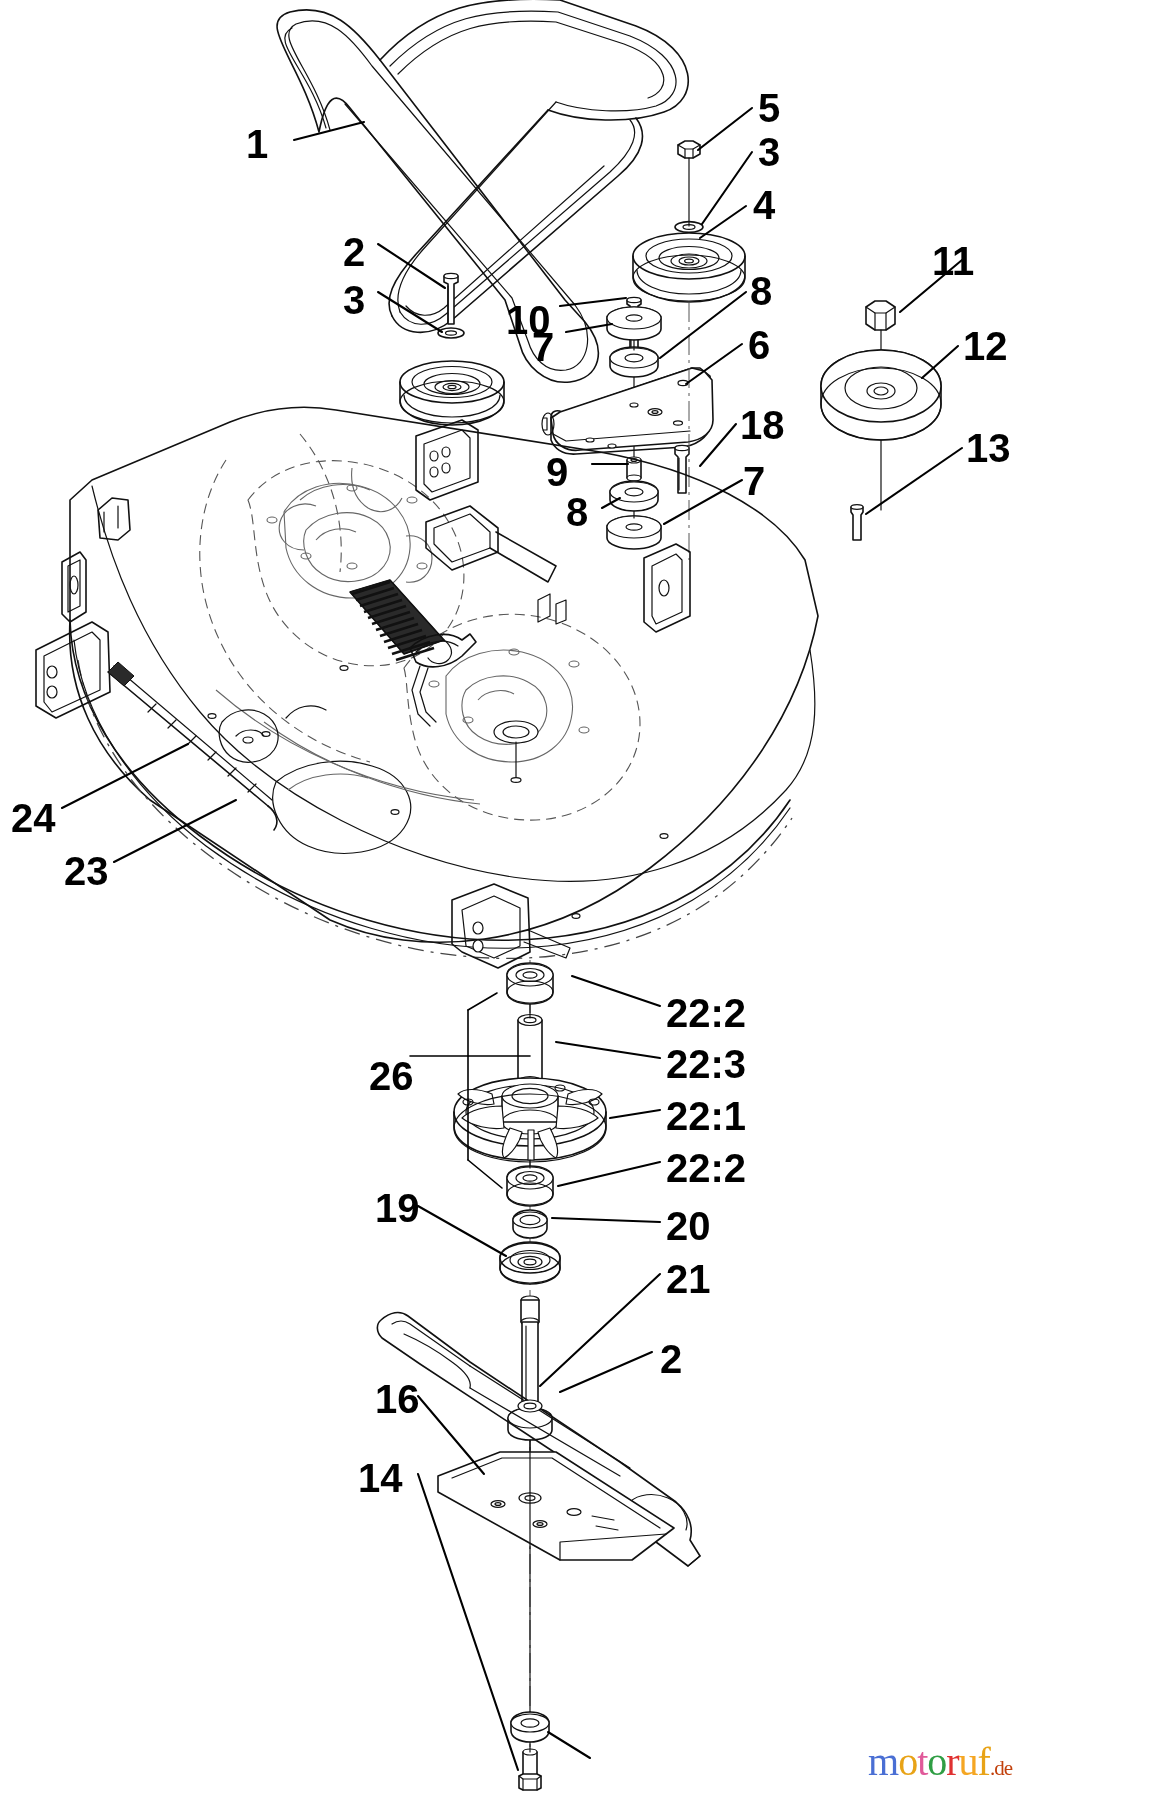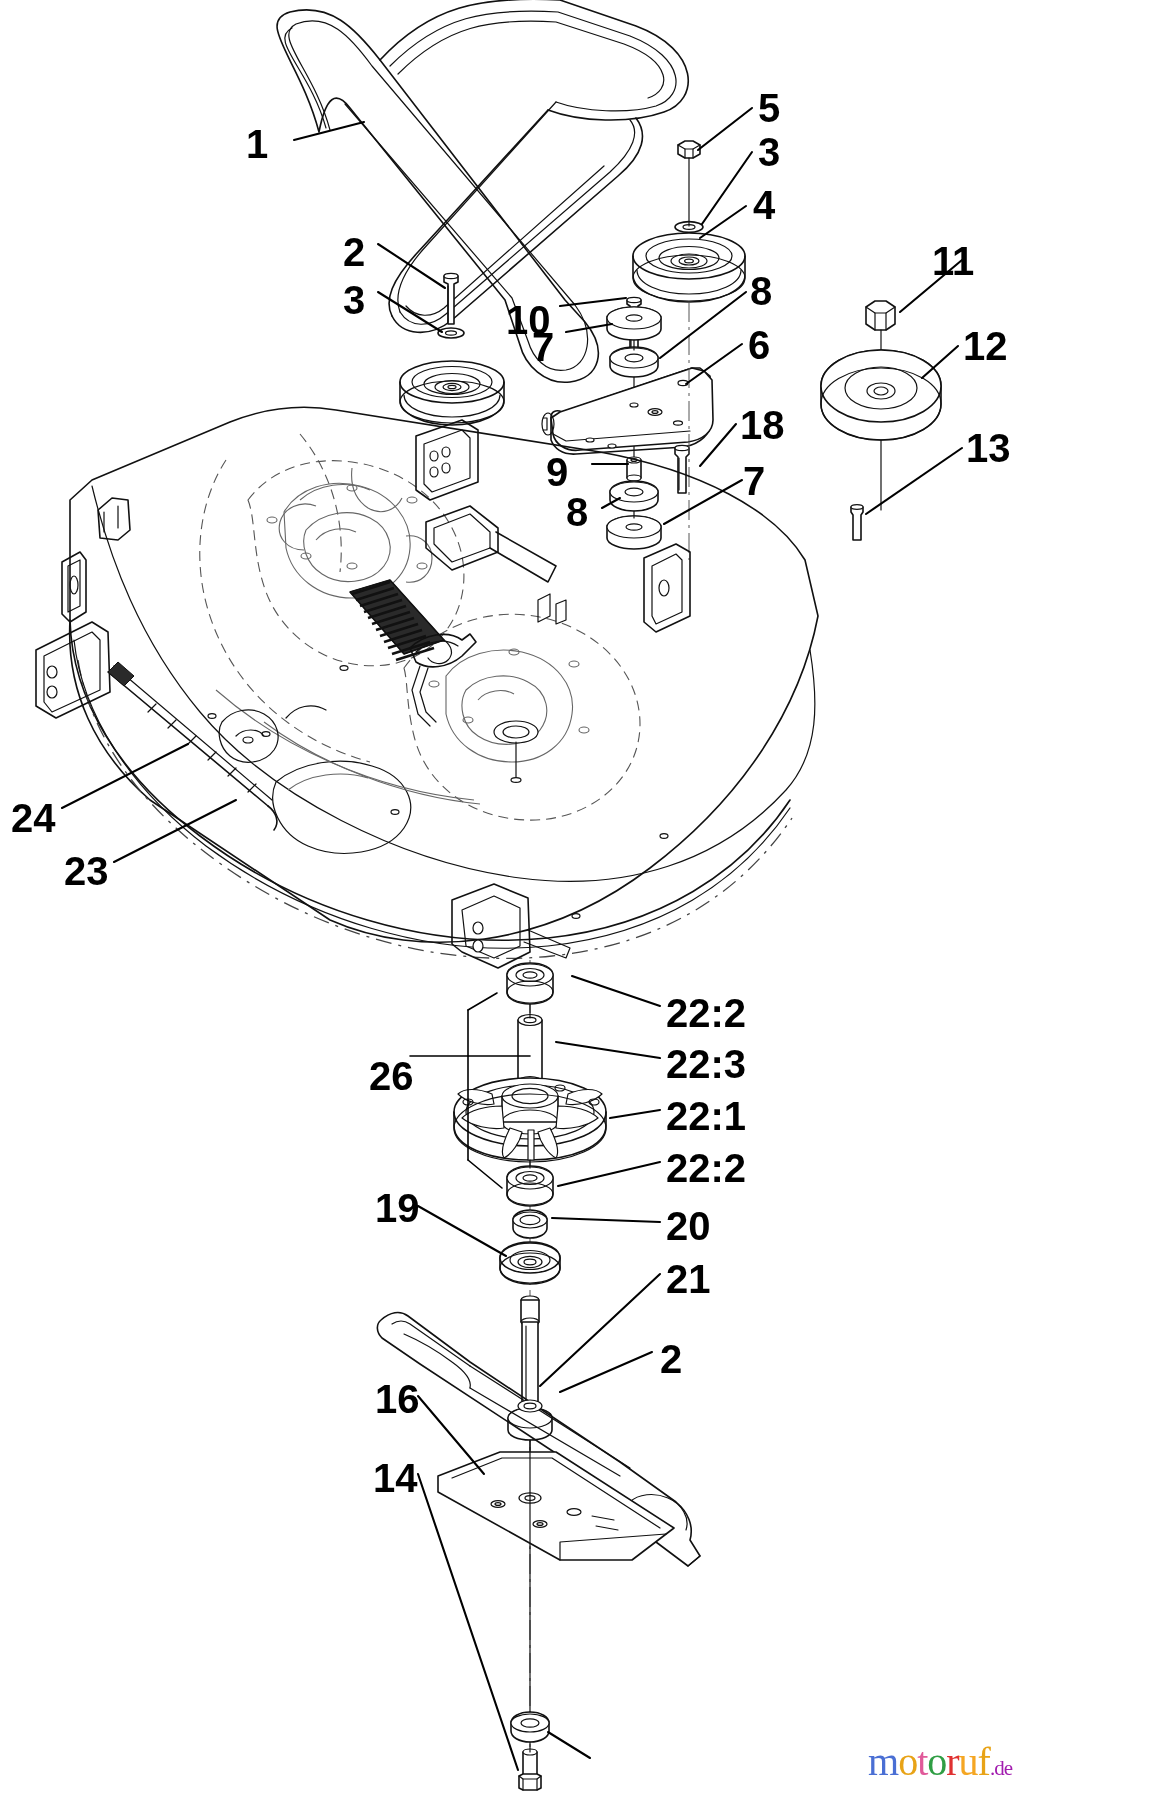--- a/index.html
+++ b/index.html
@@ -7,21 +7,21 @@
   body{width:1162px;height:1800px;position:relative;overflow:hidden;
        font-family:"Liberation Sans",sans-serif;}
   #sheet{position:absolute;left:0;top:0;width:1162px;height:1800px;}
   svg.layer{position:absolute;left:0;top:0;width:1162px;height:1800px;}
   .callout{position:absolute;font-family:"Liberation Sans",sans-serif;
            font-weight:700;color:#000;line-height:1;white-space:nowrap;}
   .callout.n{font-size:40px;}
   .wm{position:absolute;left:868px;top:1742px;font-family:"Liberation Serif",serif;
       font-size:40px;letter-spacing:-1px;line-height:1;}
   .wm span{display:inline-block;}
-  .wm .dotde{font-size:21px;color:#a21caf;}
+  .wm .dotde{font-size:21px;color:#c2410c;}
 </style>
 </head>
 <body>
 
 <div id="sheet">
 
   <svg class="layer" viewBox="0 0 1162 1800">
     <defs>
       <style>
         .s{fill:none;stroke:#111;stroke-width:1.6;stroke-linejoin:round;stroke-linecap:round;}
@@ -548,21 +548,21 @@
     <div class="callout n" style="left:369px;top:1056px">26</div>
     <div class="callout n" style="left:666px;top:993px">22:2</div>
     <div class="callout n" style="left:666px;top:1044px">22:3</div>
     <div class="callout n" style="left:666px;top:1096px">22:1</div>
     <div class="callout n" style="left:666px;top:1148px">22:2</div>
     <div class="callout n" style="left:375px;top:1188px">19</div>
     <div class="callout n" style="left:666px;top:1206px">20</div>
     <div class="callout n" style="left:666px;top:1259px">21</div>
     <div class="callout n" style="left:660px;top:1339px">2</div>
     <div class="callout n" style="left:375px;top:1379px">16</div>
-    <div class="callout n" style="left:373px;top:1458px">14</div>
+    <div class="callout n" style="left:358px;top:1458px">14</div>
     <div class="callout n" style="left:596px;top:1806px">15</div>
   </div>
 
   <div class="wm">
     <span style="color:#4a6fd4">m</span><span style="color:#e8a317">o</span><span style="color:#e05a9a">t</span><span style="color:#2f9e44">o</span><span style="color:#e03131">r</span><span style="color:#f5a623">u</span><span style="color:#e8a317">f</span><span class="dotde">.de</span>
   </div>
 
 </div>
 
 </body></html>

